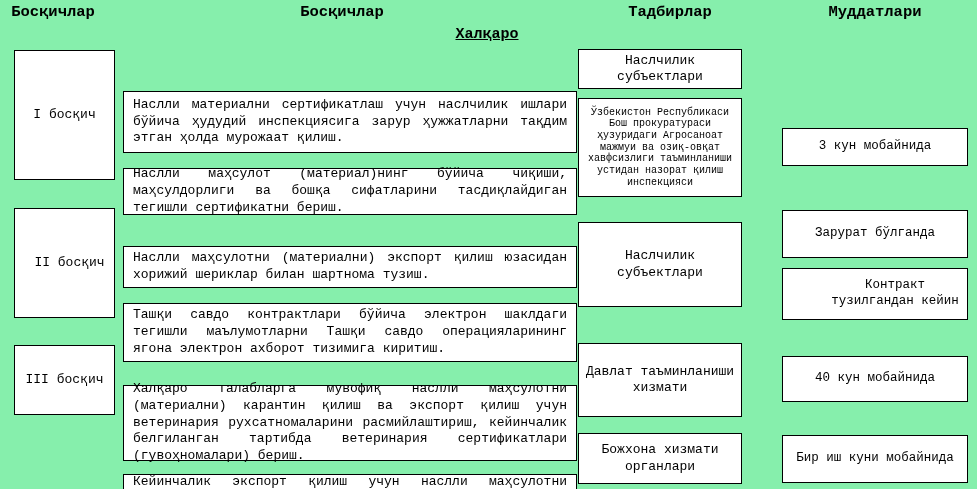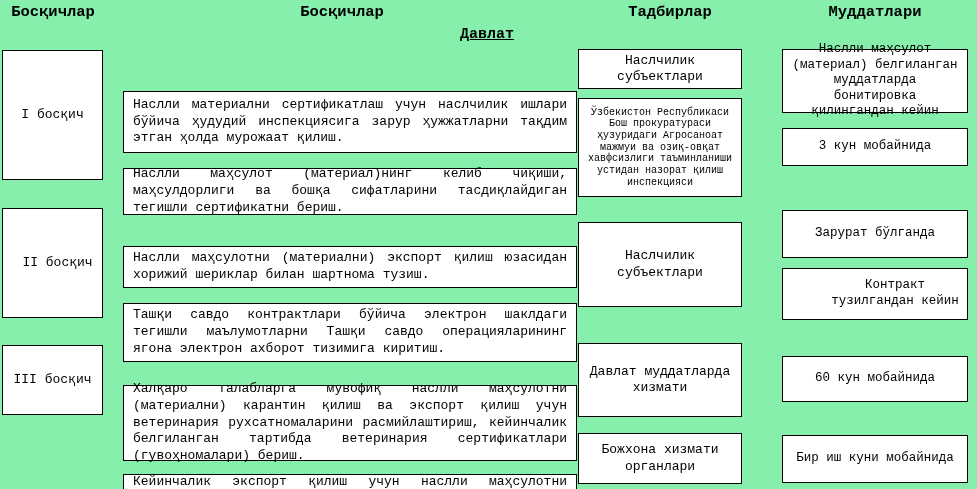--- a/index.html
+++ b/index.html
@@ -45,21 +45,21 @@
     align-items: center;
     justify-content: center;
     font-size: 13px;
     line-height: 1.25;
   }
   .box .txt {
     width: 100%;
     text-align: center;
   }
   
-  .stage { left: 2px; width: 101px; }
+  .stage { left: 14px; width: 101px; }
   
   .activity {
     left: 123px;
     width: 454px;
     border-width: 1.5px;
     padding: 2px 9px;
     font-size: 13px;
     line-height: 1.3;
     margin-top: 40px;
   }
@@ -77,37 +77,37 @@
 </head>
 <body>
 
 <div id="canvas">
 
   <div class="col-header" style="left:0px; width:106px;">Босқичлар</div>
   <div class="col-header" style="left:232px; width:220px;">Босқичлар</div>
   <div class="col-header" style="left:588px; width:164px;">Тадбирлар</div>
   <div class="col-header" style="left:782px; width:186px;">Муддатлари</div>
 
-  <div class="subtitle">Давлат</div>
+  <div class="subtitle">Халқаро</div>
 
   <div class="box stage" style="top:50px; height:130px;">
     <div class="txt">I босқич</div>
   </div>
   <div class="box stage" style="top:208px; height:110px;padding-left:10px;">
     <div class="txt">II босқич</div>
   </div>
   <div class="box stage" style="top:345px; height:70px;">
     <div class="txt">III босқич</div>
   </div>
 
   <div class="box activity" style="top:51px; height:62px;">
     <div class="txt">Наслли  материални сертификатлаш учун наслчилик ишлари бўйича ҳудудий инспекциясига зарур ҳужжатларни тақдим этган ҳолда мурожаат қилиш.</div>
   </div>
   <div class="box activity" style="top:128px; height:47px;">
-    <div class="txt">Наслли маҳсулот (материал)нинг келиб чиқиши, маҳсулдорлиги ва бошқа сифатларини тасдиқлайдиган тегишли сертификатни бериш.</div>
+    <div class="txt">Наслли маҳсулот (материал)нинг бўйича чиқиши, маҳсулдорлиги ва бошқа сифатларини тасдиқлайдиган тегишли сертификатни бериш.</div>
   </div>
   <div class="box activity" style="top:206px; height:42px;">
     <div class="txt">Наслли маҳсулотни (материални) экспорт қилиш юзасидан хорижий шериклар билан шартнома тузиш.</div>
   </div>
   <div class="box activity" style="top:263px; height:59px;">
     <div class="txt">Ташқи савдо контрактлари бўйича электрон шаклдаги тегишли маълумотларни Ташқи савдо операцияларининг ягона электрон ахборот тизимига киритиш.</div>
   </div>
   <div class="box activity" style="top:345px; height:76px;">
     <div class="txt">Халқаро талабларга мувофиқ наслли маҳсулотни (материални) карантин қилиш ва экспорт қилиш учун  ветеринария рухсатномаларини расмийлаштириш, кейинчалик белгиланган тартибда ветеринария сертификатлари (гувоҳномалари) бериш.</div>
   </div>
@@ -118,38 +118,35 @@
   <div class="box resp" style="top:49px; height:40px;">
     <div class="txt">Наслчилик  субъектлари</div>
   </div>
   <div class="box resp resp-small" style="top:98px; height:99px;">
     <div class="txt">Ўзбекистон Республикаси Бош прокуратураси ҳузуридаги Агросаноат мажмуи ва озиқ-овқат хавфсизлиги таъминланиши устидан назорат қилиш инспекцияси</div>
   </div>
   <div class="box resp" style="top:222px; height:85px;">
     <div class="txt">Наслчилик  субъектлари</div>
   </div>
   <div class="box resp" style="top:343px; height:74px;">
-    <div class="txt">Давлат муддатларда хизмати</div>
+    <div class="txt">Давлат таъминланиши хизмати</div>
   </div>
   <div class="box resp" style="top:433px; height:51px;">
     <div class="txt">Божхона хизмати органлари</div>
   </div>
 
-  <div class="box deadline" style="top:49px; height:64px;">
-    <div class="txt">Наслли маҳсулот (материал) белгиланган муддатларда бонитировка қилингандан кейин</div>
-  </div>
   <div class="box deadline" style="top:128px; height:38px;">
     <div class="txt">3 кун мобайнида</div>
   </div>
   <div class="box deadline" style="top:210px; height:48px;">
     <div class="txt">Зарурат бўлганда</div>
   </div>
   <div class="box deadline" style="top:268px; height:52px;padding-left:48px;">
     <div class="txt">Контракт тузилгандан кейин</div>
   </div>
   <div class="box deadline" style="top:356px; height:46px;">
-    <div class="txt">60 кун мобайнида</div>
+    <div class="txt">40 кун мобайнида</div>
   </div>
   <div class="box deadline" style="top:435px; height:48px;">
     <div class="txt">Бир иш куни мобайнида</div>
   </div>
 
 </div>
 
 </body></html>

